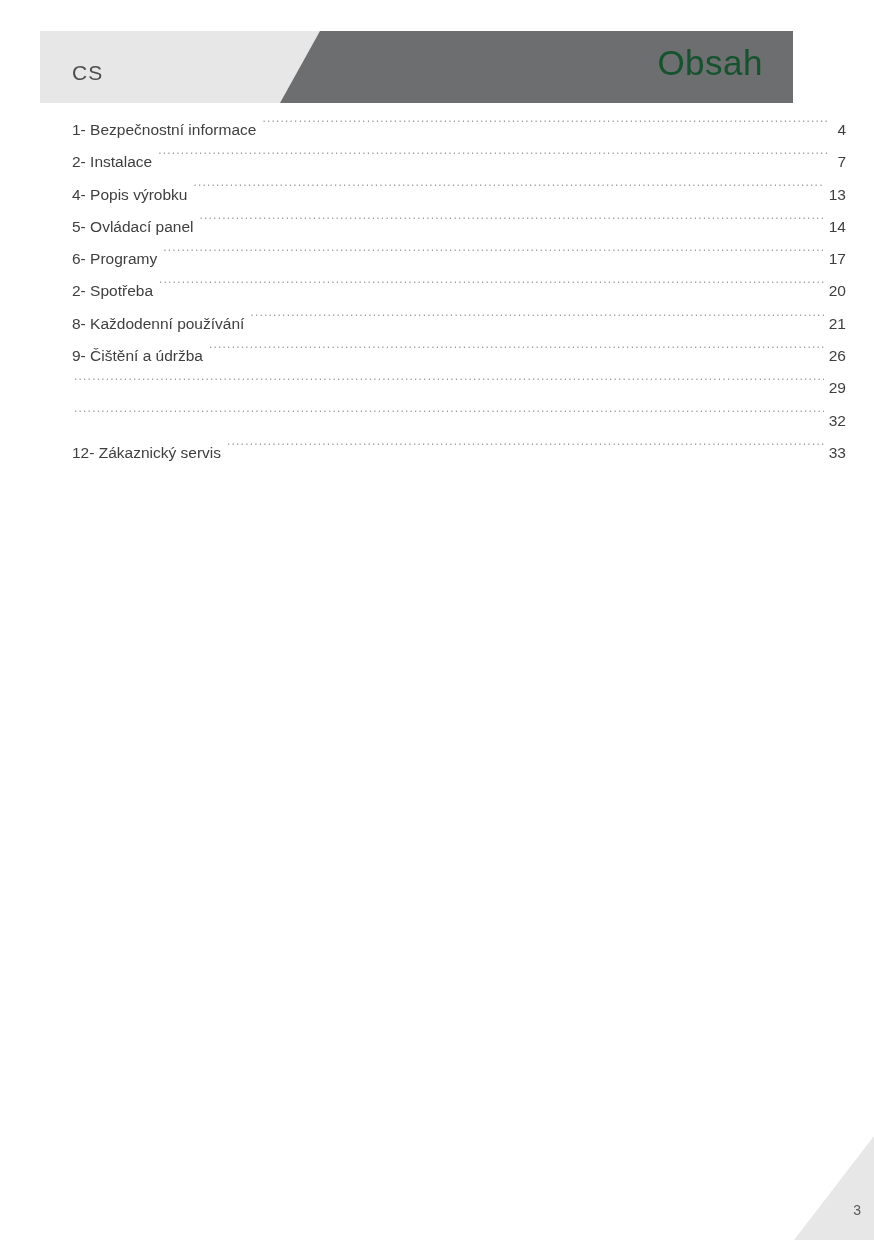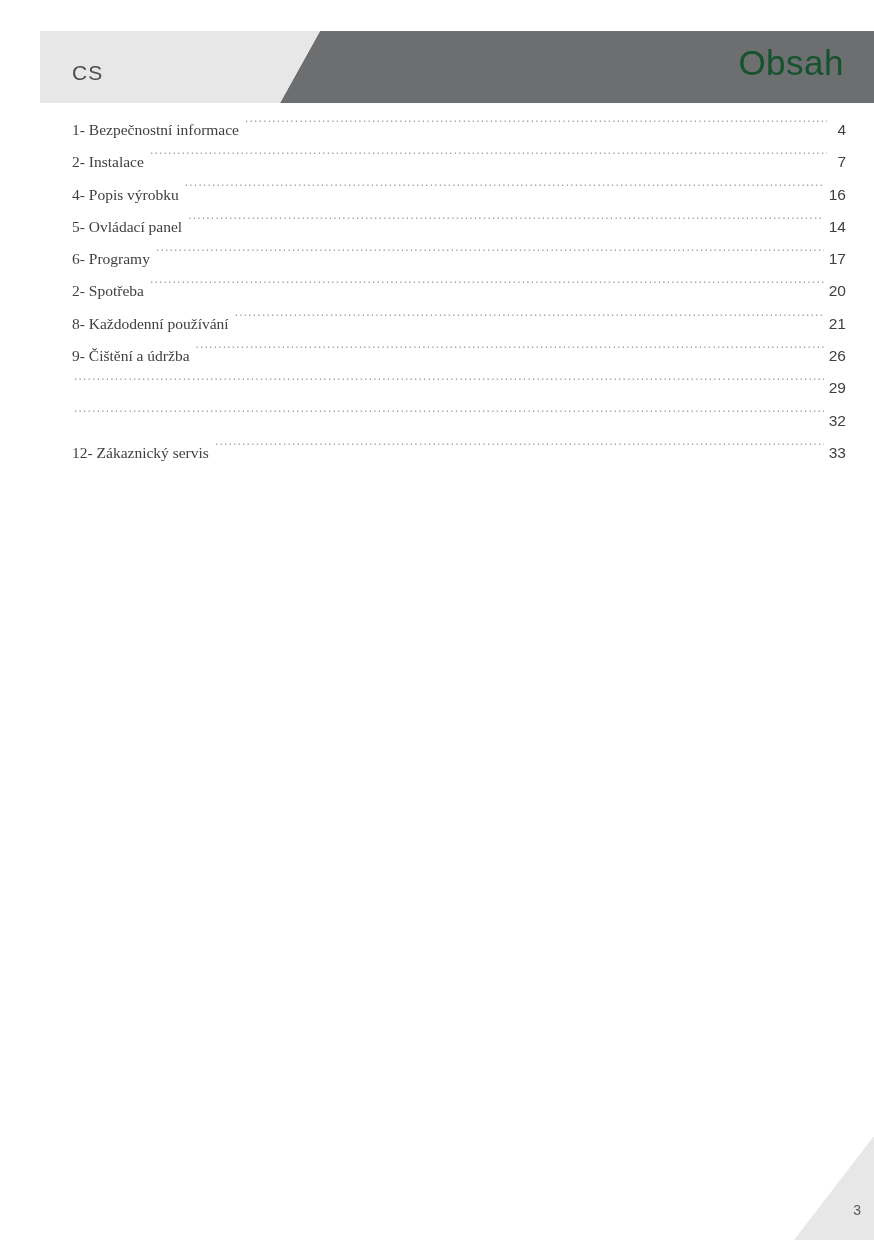--- a/index.html
+++ b/index.html
@@ -14,21 +14,21 @@
     position: relative;
     overflow: hidden;
     color: #3c3c3c;
   }
 
   
   .header {
     position: absolute;
     top: 31px;
     left: 0;
-    width: 874px;
+    width: 793px;
     height: 72px;
     border-radius: 30px;
   }
   .header-dark {
     position: absolute;
     top: 0;
     right: 0;
     width: 594px;
     height: 72px;
     background: #6d6e70;
@@ -75,21 +75,20 @@
     align-items: baseline;
     font-size: 15.5px;
     line-height: 32.3px;
     color: #3f3f3f;
     font-weight: 300;
     white-space: nowrap;
   }
   .toc-label {
     flex: 0 0 auto;
     padding-right: 4px;
-    font-family: Liberation Serif, serif;
   }
   .toc-dots {
     flex: 1 1 auto;
     overflow: hidden;
     position: relative;
     height: 1em;
     margin: 0 2px;
   }
   .toc-dots::after {
     content: "........................................................................................................................................................................................................................................";
@@ -149,21 +148,21 @@
   <div class="toc-row">
     <span class="toc-label">2- Instalace</span>
     <span class="toc-dots"></span>
     <span class="toc-page">7</span>
   </div>
 
 
   <div class="toc-row">
     <span class="toc-label">4- Popis výrobku</span>
     <span class="toc-dots"></span>
-    <span class="toc-page">16</span>
+    <span class="toc-page">13</span>
   </div>
 
   <div class="toc-row">
     <span class="toc-label">5- Ovládací panel</span>
     <span class="toc-dots"></span>
     <span class="toc-page">14</span>
   </div>
 
   <div class="toc-row">
     <span class="toc-label">6- Programy</span>

